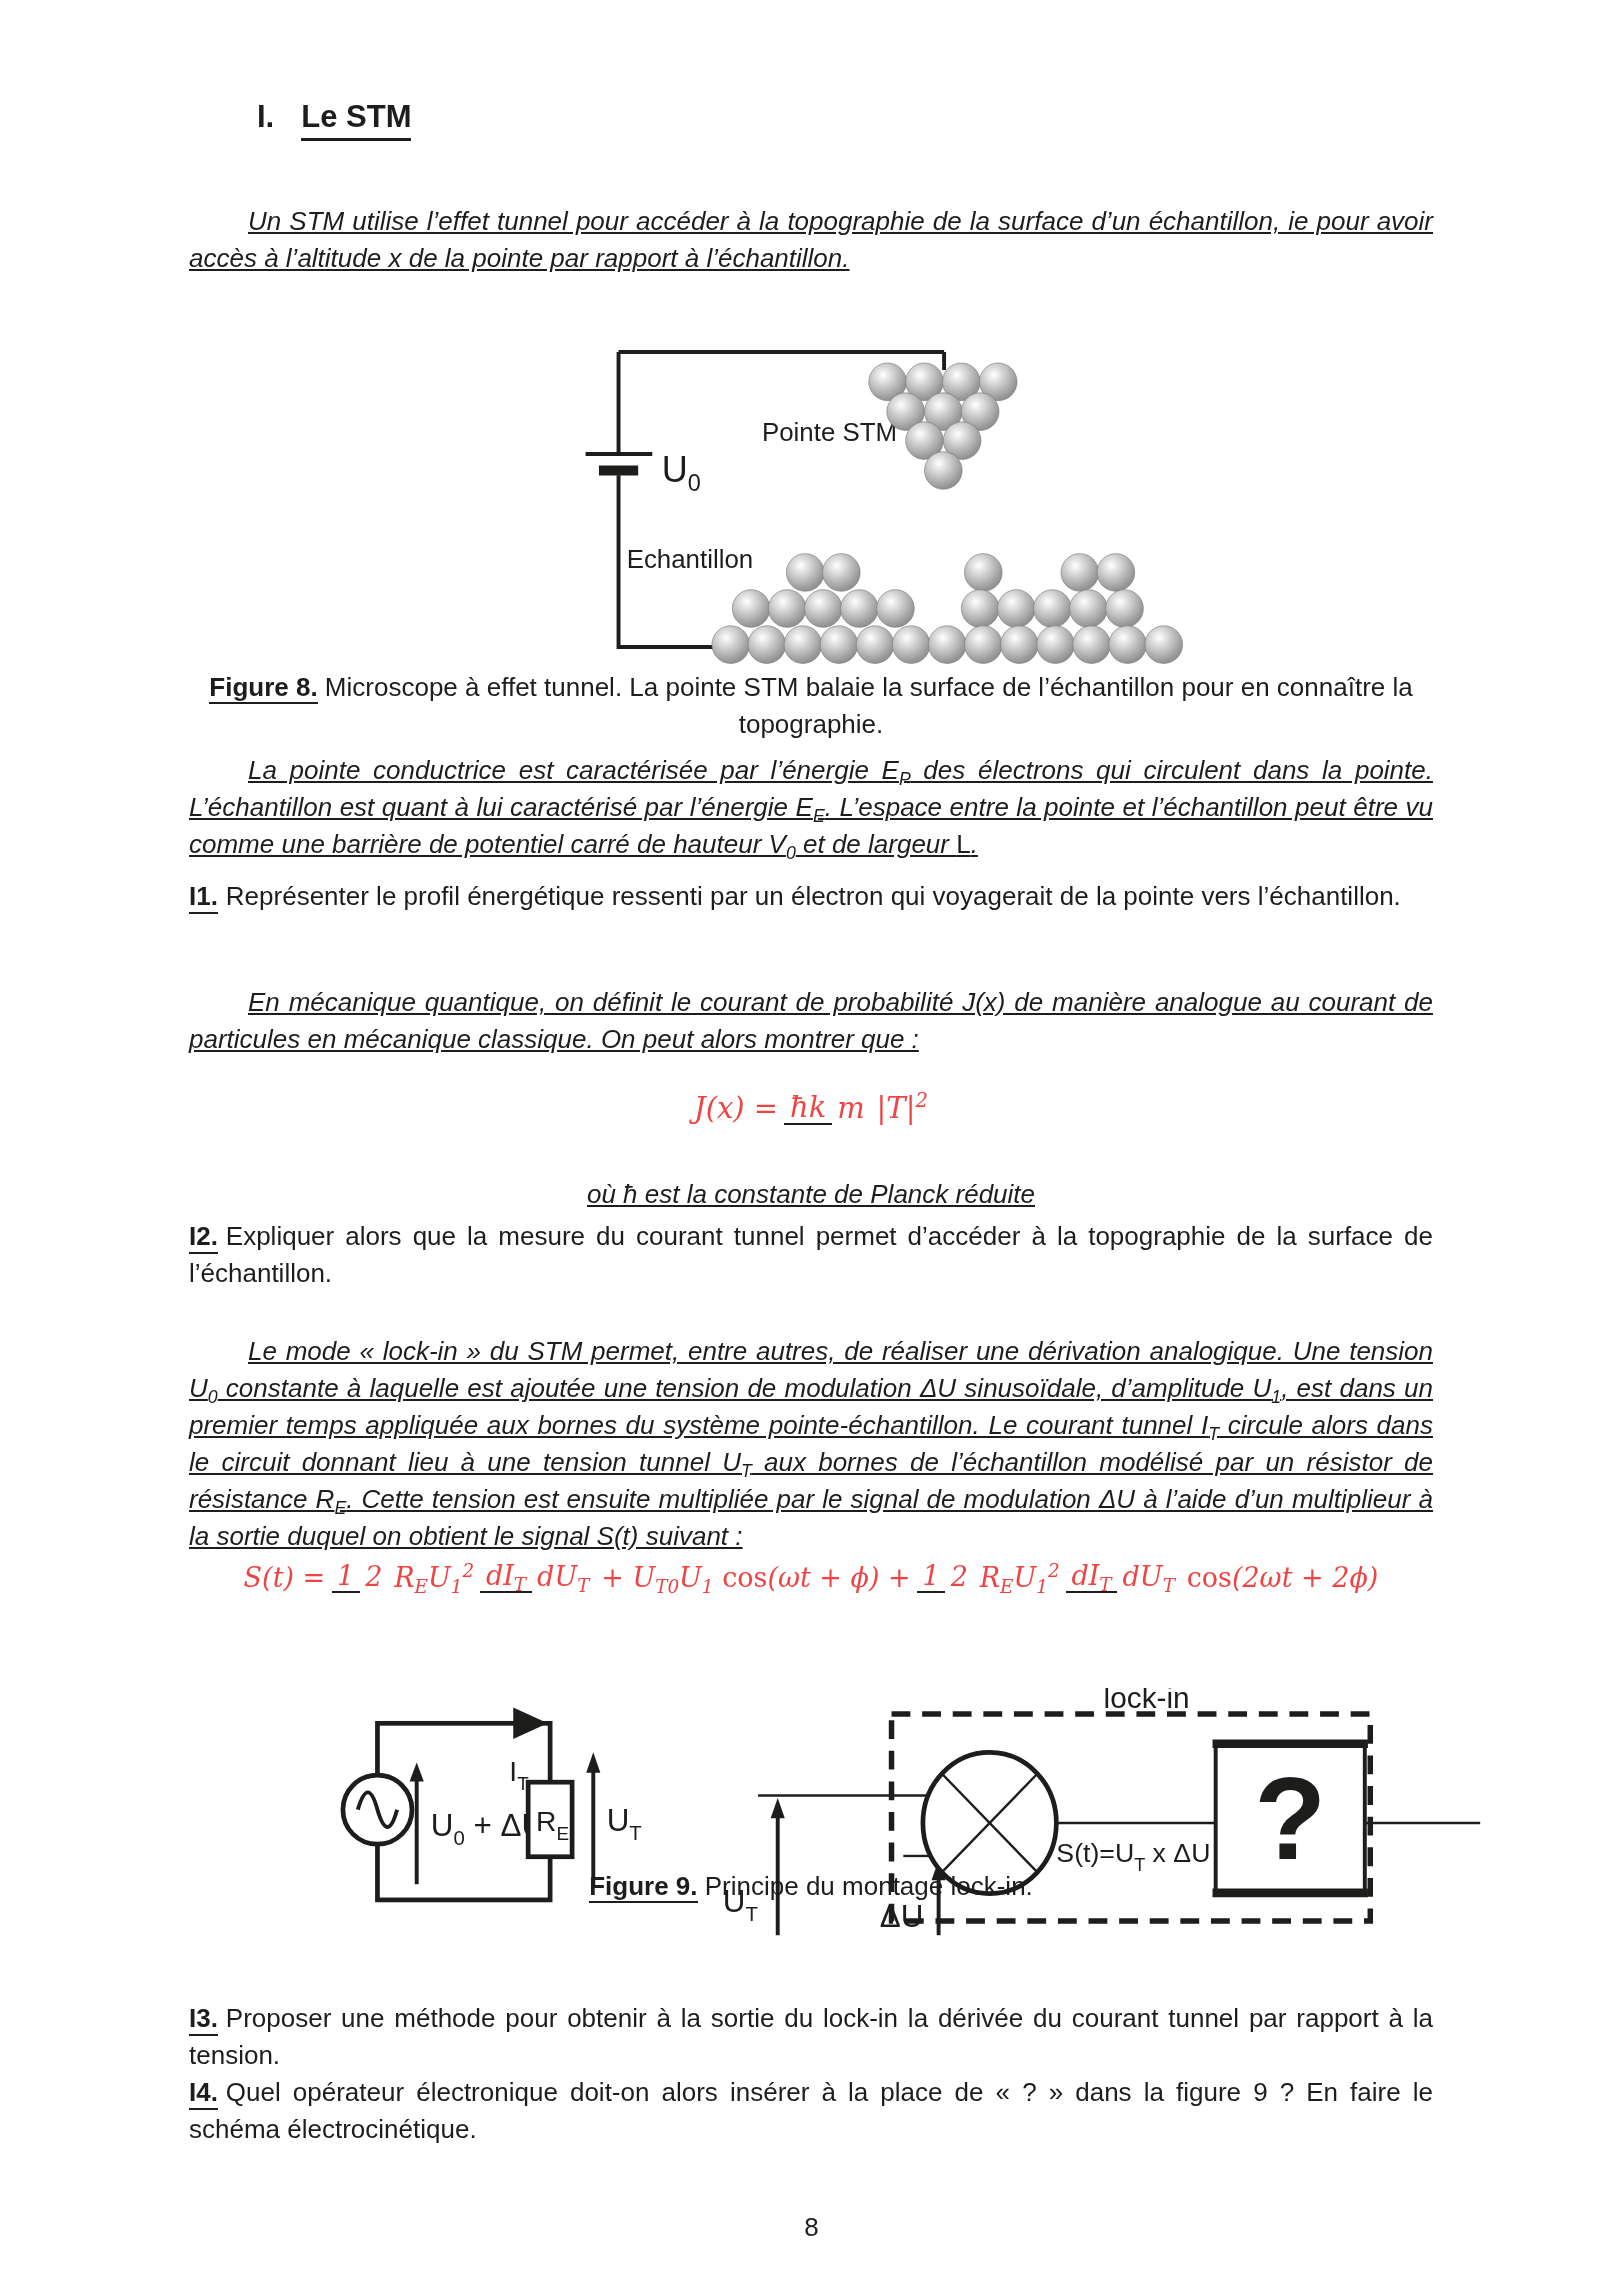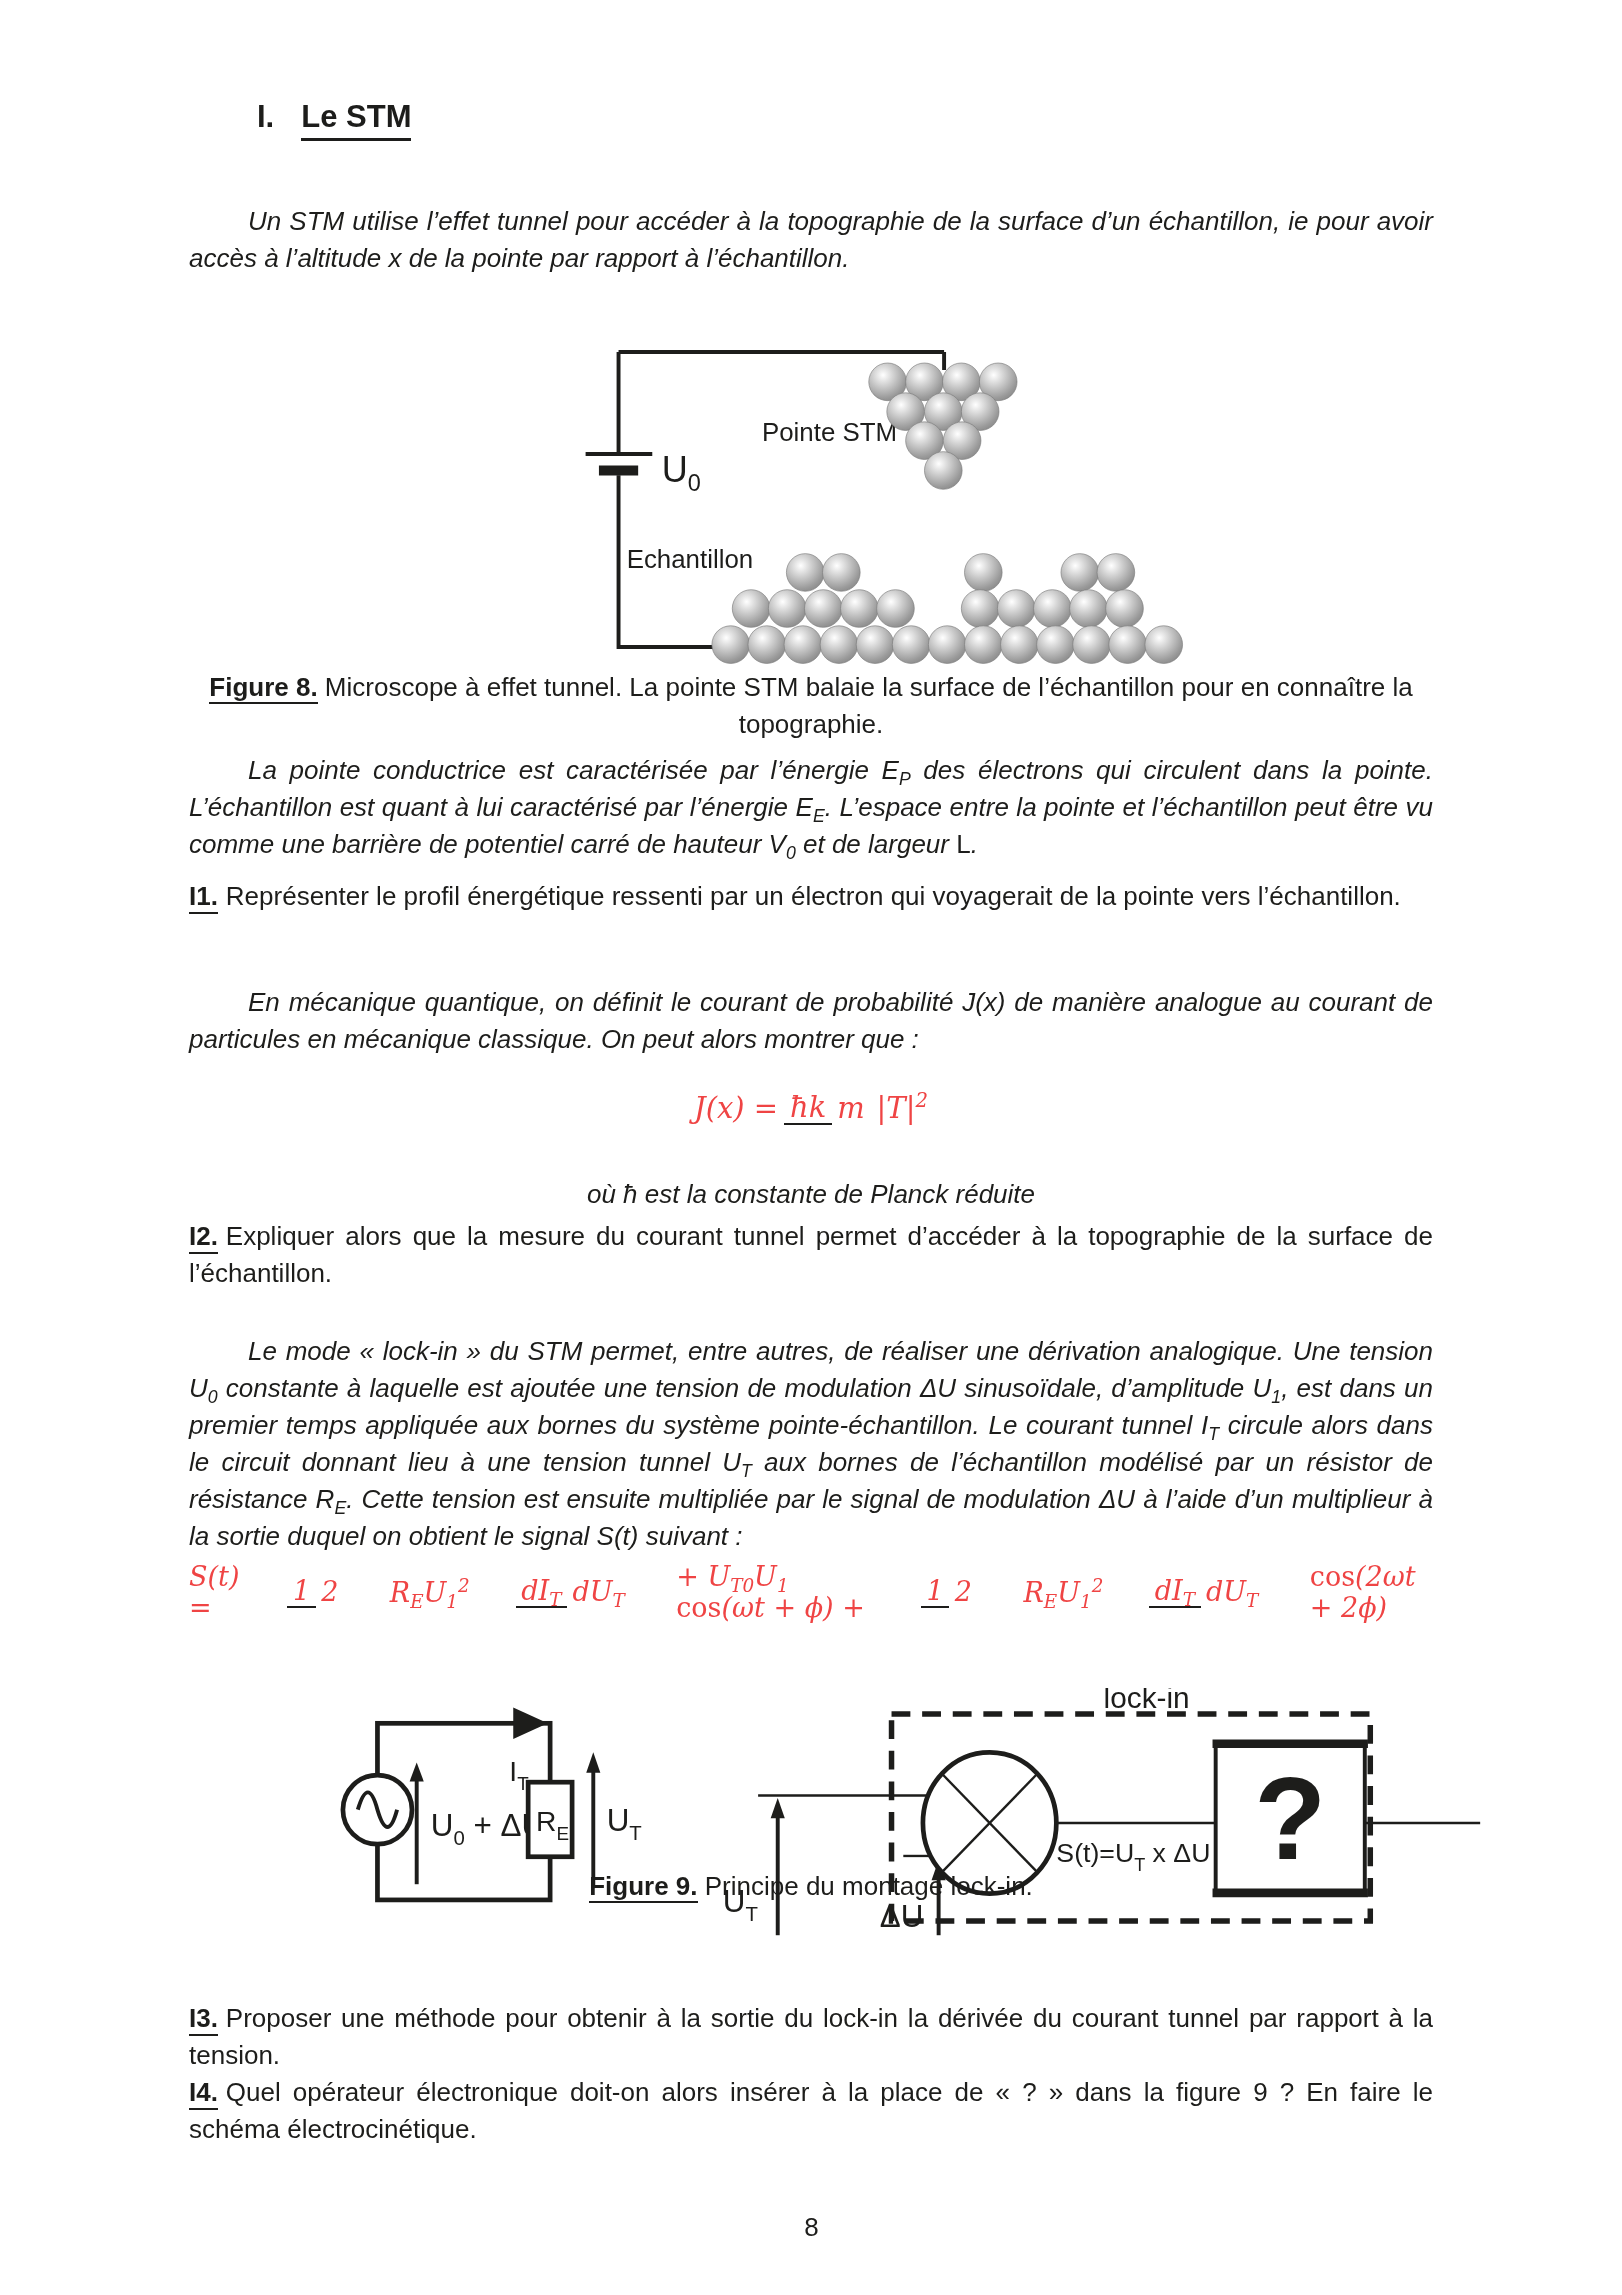--- a/index.html
+++ b/index.html
@@ -4,21 +4,21 @@
 <style>
   html,body{margin:0;padding:0;}
   body{
     width:1623px;height:2295px;position:relative;background:#ffffff;
     font-family:"Liberation Sans",sans-serif;color:#1d1d1b;
   }
   .abs{position:absolute;}
   .col{left:189px;width:1244px;}
   .para{font-size:26px;line-height:37px;text-align:justify;}
   .indent{text-indent:59px;}
-  .it{font-style:italic;}
+  .it{font-style:italic;text-decoration:underline;}
   .center{text-align:center;}
   sub{font-size:68%;line-height:0;}
   sup{font-size:68%;line-height:0;}
   .qnum{font-weight:bold;border-bottom:2.4px solid #1d1d1b;padding-bottom:0.8px;margin-right:7.9px;}
   .figlabel{font-weight:bold;border-bottom:2.4px solid #1d1d1b;padding-bottom:0;}
   #title{left:257px;top:99px;font-size:31px;font-weight:bold;}
   #title .tword{border-bottom:3.1px solid #1d1d1b;padding-bottom:3.9px;margin-left:27px;}
   .math{
     display:flex;align-items:center;justify-content:center;gap:6.3px;
     font-family:"DejaVu Serif",serif;font-style:italic;font-size:29px;color:#ef4444;
@@ -124,21 +124,21 @@
   </span>
   <span>|T|<sup>2</sup></span>
 </div>
 
 <p class="abs col para it" style="top:1176px;margin:0;text-align:center;">où ħ est la constante de Planck réduite</p>
 
 <p class="abs col para" style="top:1218px;margin:0;"><span class="qnum">I2.</span><span>Expliquer alors que la mesure du courant tunnel permet d’accéder à la topographie de la surface de l’échantillon.</span></p>
 
 <p class="abs col para it indent" style="top:1333px;margin:0;">Le mode « lock-in » du STM permet, entre autres, de réaliser une dérivation analogique. Une tension U<sub>0</sub> constante à laquelle est ajoutée une tension de modulation ΔU sinusoïdale, d’amplitude U<sub>1</sub>, est dans un premier temps appliquée aux bornes du système pointe-échantillon. Le courant tunnel I<sub>T</sub> circule alors dans le circuit donnant lieu à une tension tunnel U<sub>T</sub> aux bornes de l’échantillon modélisé par un résistor de résistance R<sub>E</sub>. Cette tension est ensuite multipliée par le signal de modulation ΔU à l’aide d’un multiplieur à la sortie duquel on obtient le signal S(t) suivant :</p>
 
-<div id="f-s" class="abs col math" style="top:1561px;gap:46px;">
+<div id="f-s" class="abs col math" style="top:1561px;">
   <span>S(t) =</span>
   <span class="frac">
     <span class="num">1</span>
     <span class="den">2</span>
   </span>
   <span>R<sub>E</sub>U<sub>1</sub><sup>2</sup></span>
   <span class="frac">
     <span class="num">dI<sub>T</sub></span>
     <span class="den">dU<sub>T</sub></span>
   </span>

